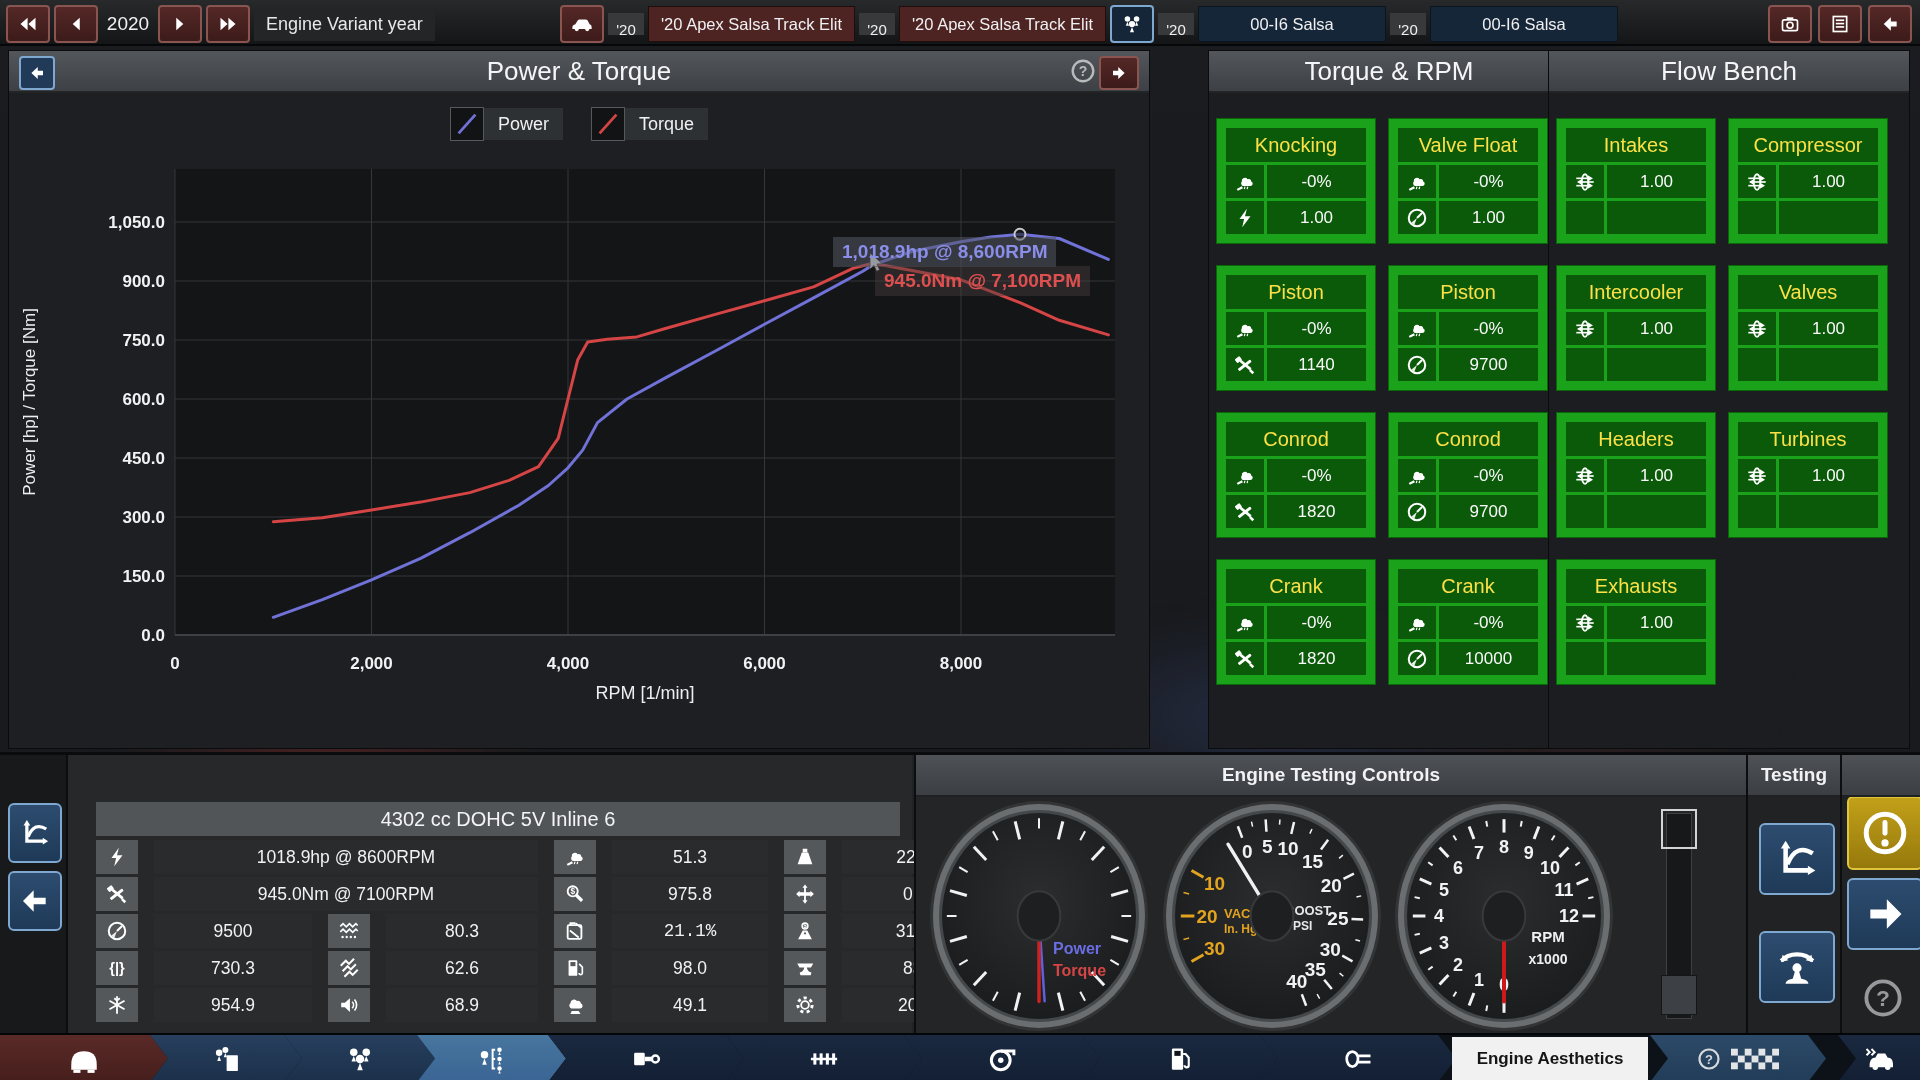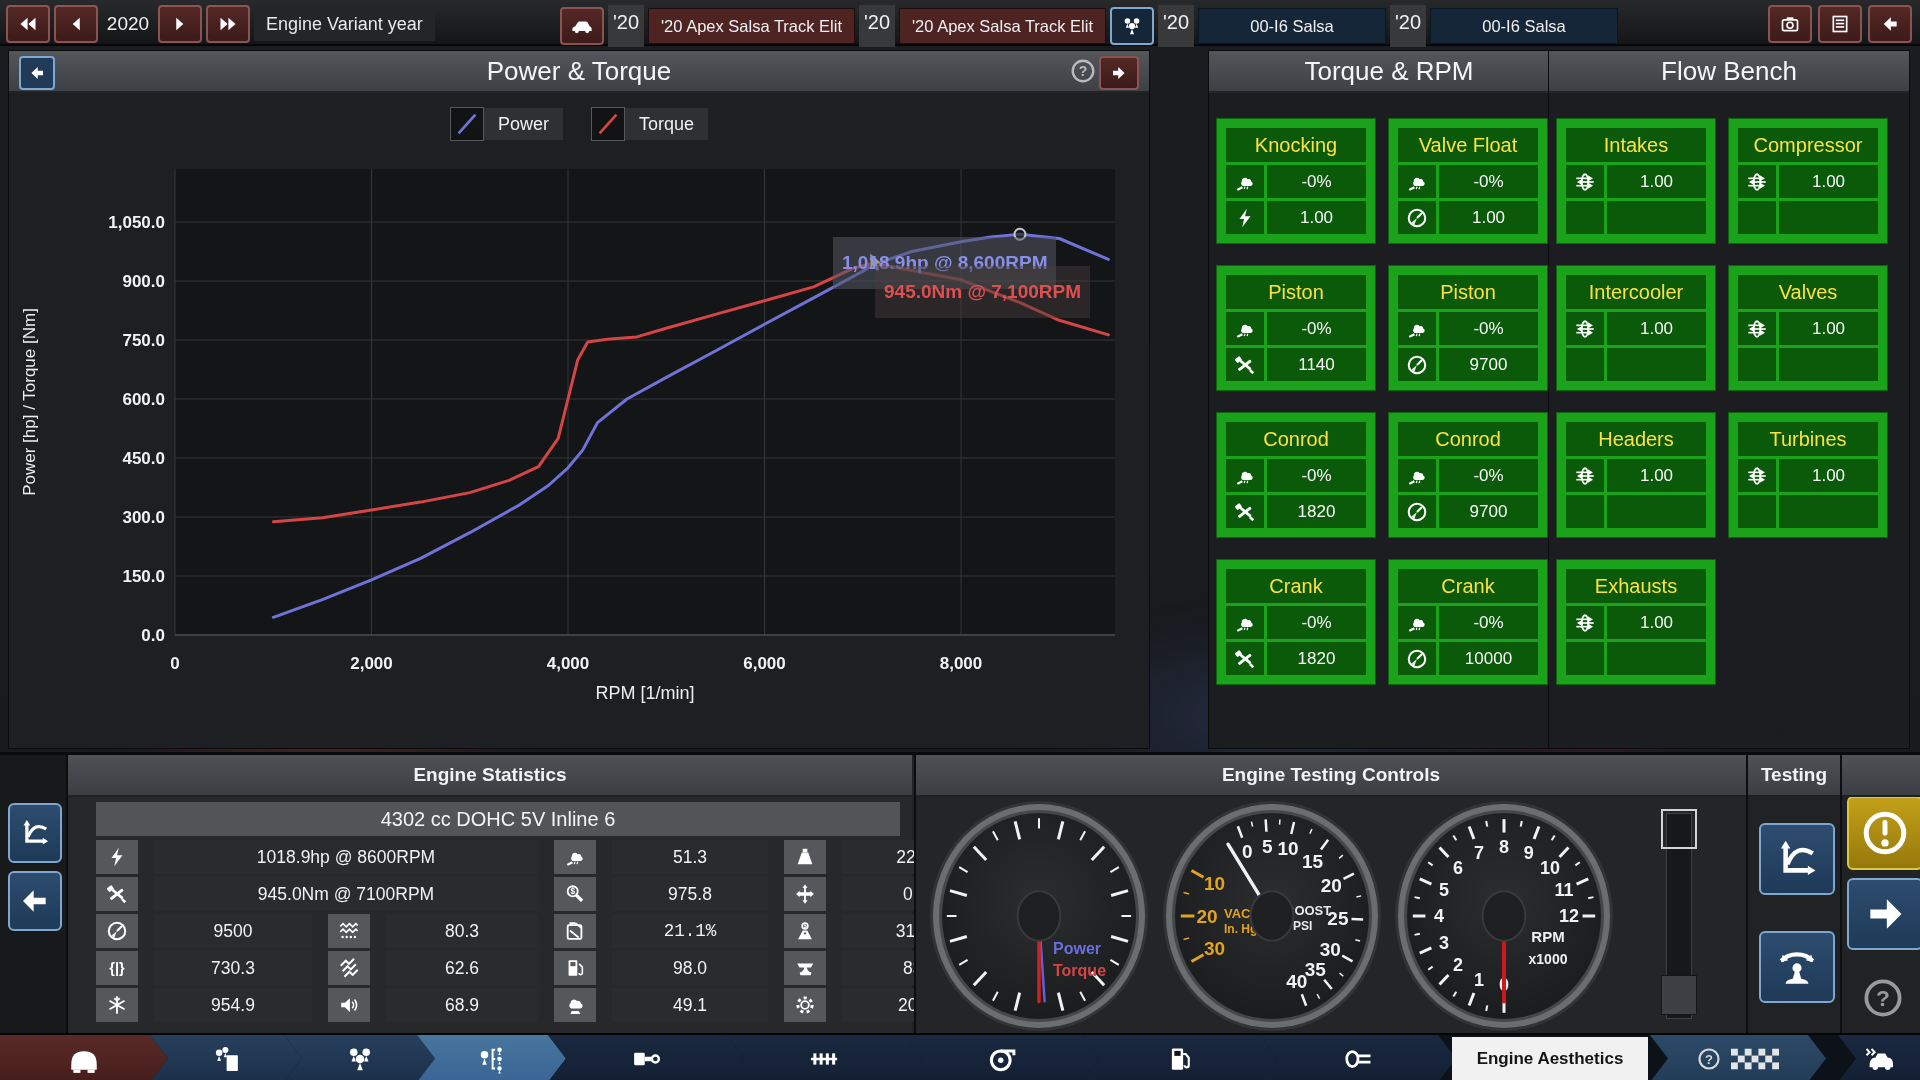--- a/index.html
+++ b/index.html
@@ -18,21 +18,21 @@
   .tb-group{position:absolute;top:5px;display:flex;align-items:center;gap:4px;}
   .tb-left{left:6px;}
   .tb-tabs{left:560px;}
   .tb-right{right:8px;gap:6px;}
   .tb-btn{width:40px;height:34px;display:flex;align-items:center;justify-content:center;
           border-radius:4px;cursor:pointer;color:#fff;}
   .red-btn{background:linear-gradient(#542826,#3c1b1a);border:2px solid #8a5450;}
   .blue-btn{background:#152638;border:2px solid #7fa8d0;}
   .tb-year{min-width:52px;text-align:center;font-size:19px;color:#f0f0f2;}
   .tb-label{font-size:18px;color:#e8e8ea;background:#232527;padding:6px 12px;white-space:nowrap;}
-  .tb-chip{width:36px;height:42px;line-height:34px;text-align:center;background:#37393b;font-size:20px;}
+  .tb-chip{width:36px;height:22px;line-height:34px;text-align:center;background:#37393b;font-size:15px;}
   .tb-tab{height:34px;line-height:34px;text-align:center;font-size:16.5px;white-space:nowrap;
           overflow:hidden;padding:0 8px;cursor:pointer;}
   .tb-tab.red{width:189px;background:#4e2423;border:1px solid #1e0d0c;}
   .tb-tab.blue{width:170px;background:#152638;border:1px solid #0a1522;}
 
   
   .panel{position:absolute;background:#1d1f22;border:1px solid #0a0b0c;z-index:1;}
   .panel-head{height:40px;background:linear-gradient(#53575b,#3d4145);border-bottom:2px solid #222426;
               display:flex;align-items:center;justify-content:center;color:#f5f5f7;font-size:26px;position:relative;z-index:4;}
   .hbtn{position:absolute;display:flex;align-items:center;justify-content:center;cursor:pointer;color:#fff;}
@@ -43,21 +43,21 @@
   
   #chart-panel{left:8px;top:50px;width:1140px;height:697px;overflow:hidden;}
   #chart-svg{position:absolute;left:0;top:0;z-index:1;}
   #legend{position:absolute;left:0;top:56px;width:100%;display:flex;justify-content:center;gap:28px;z-index:2;}
   .lg-item{display:flex;align-items:center;cursor:pointer;}
   .lg-swatch{width:32px;height:32px;background:#121314;border:1px solid #55585c;display:flex;align-items:center;justify-content:center;}
   .lg-label{height:32px;line-height:32px;padding:0 14px;background:#2e3134;font-size:18px;color:#f0f0f2;}
   .ylab{position:absolute;left:-128px;top:340px;width:300px;height:22px;text-align:center;
         transform:rotate(-90deg);font-size:17px;color:#eceff1;z-index:2;}
   .xlab{position:absolute;left:466px;top:632px;width:340px;text-align:center;font-size:18px;color:#eceff1;z-index:2;}
-  .anno{position:absolute;font-weight:bold;font-size:19px;padding:15px 9px;white-space:nowrap;z-index:3;}
+  .anno{position:absolute;font-weight:bold;font-size:19px;padding:4px 9px;white-space:nowrap;z-index:3;}
   .anno.blue{left:824px;top:186px;color:#8a8ee8;background:rgba(84,88,100,.55);}
   .anno.red{left:866px;top:215px;color:#de5050;background:rgba(72,62,62,.45);}
 
   
   #trpm-panel{left:1208px;top:50px;width:360px;height:697px;background:rgba(27,29,32,.96);}
   #flow-panel{left:1548px;top:50px;width:360px;height:697px;background:rgba(27,29,32,.96);}
   .boxes{position:absolute;left:7px;top:67px;display:grid;grid-template-columns:160px 160px;gap:21px 12px;}
   .gbox{width:160px;background:#1aa21a;border:1px solid #0b650b;padding:9px;box-sizing:border-box;
         display:grid;grid-template-columns:38px 1fr;grid-auto-rows:auto;gap:3px;}
   .gtitle{grid-column:1 / span 2;height:34px;line-height:34px;background:#0a5a0a;text-align:center;
@@ -600,21 +600,20 @@
             <path d="M6.5 15C10 6.5 15 5 21 8.8" fill="none" stroke="currentColor" stroke-width="2.6"></path>
           </svg>
         </div>
       <div class="sq-btn" id="corner-back">
           <svg viewBox="0 0 24 24" width="32" height="32">
             <path d="M20 9.5h-9V4L3 12l8 8v-5.5h9z" fill="currentColor"></path>
           </svg>
         </div>
     </div>
     <div id="stats">
-      <div class="shead">Engine Statistics</div>
       <div id="stats-table">
           <div class="stats-title">4302 cc DOHC 5V  Inline 6</div>
           <div class="stats-row">
             <div class="s-icon" style="grid-column: 1;">
               <svg viewBox="0 0 24 24" width="22" height="22">
                 <polygon points="14,2 6,13 11,13 9,22 18,10 12,10" fill="currentColor"></polygon>
               </svg>
             </div>
             <div class="s-val" style="grid-column: 2 / span 3;">1018.9hp @ 8600RPM</div>
             <div class="s-icon" style="grid-column: 5;">

